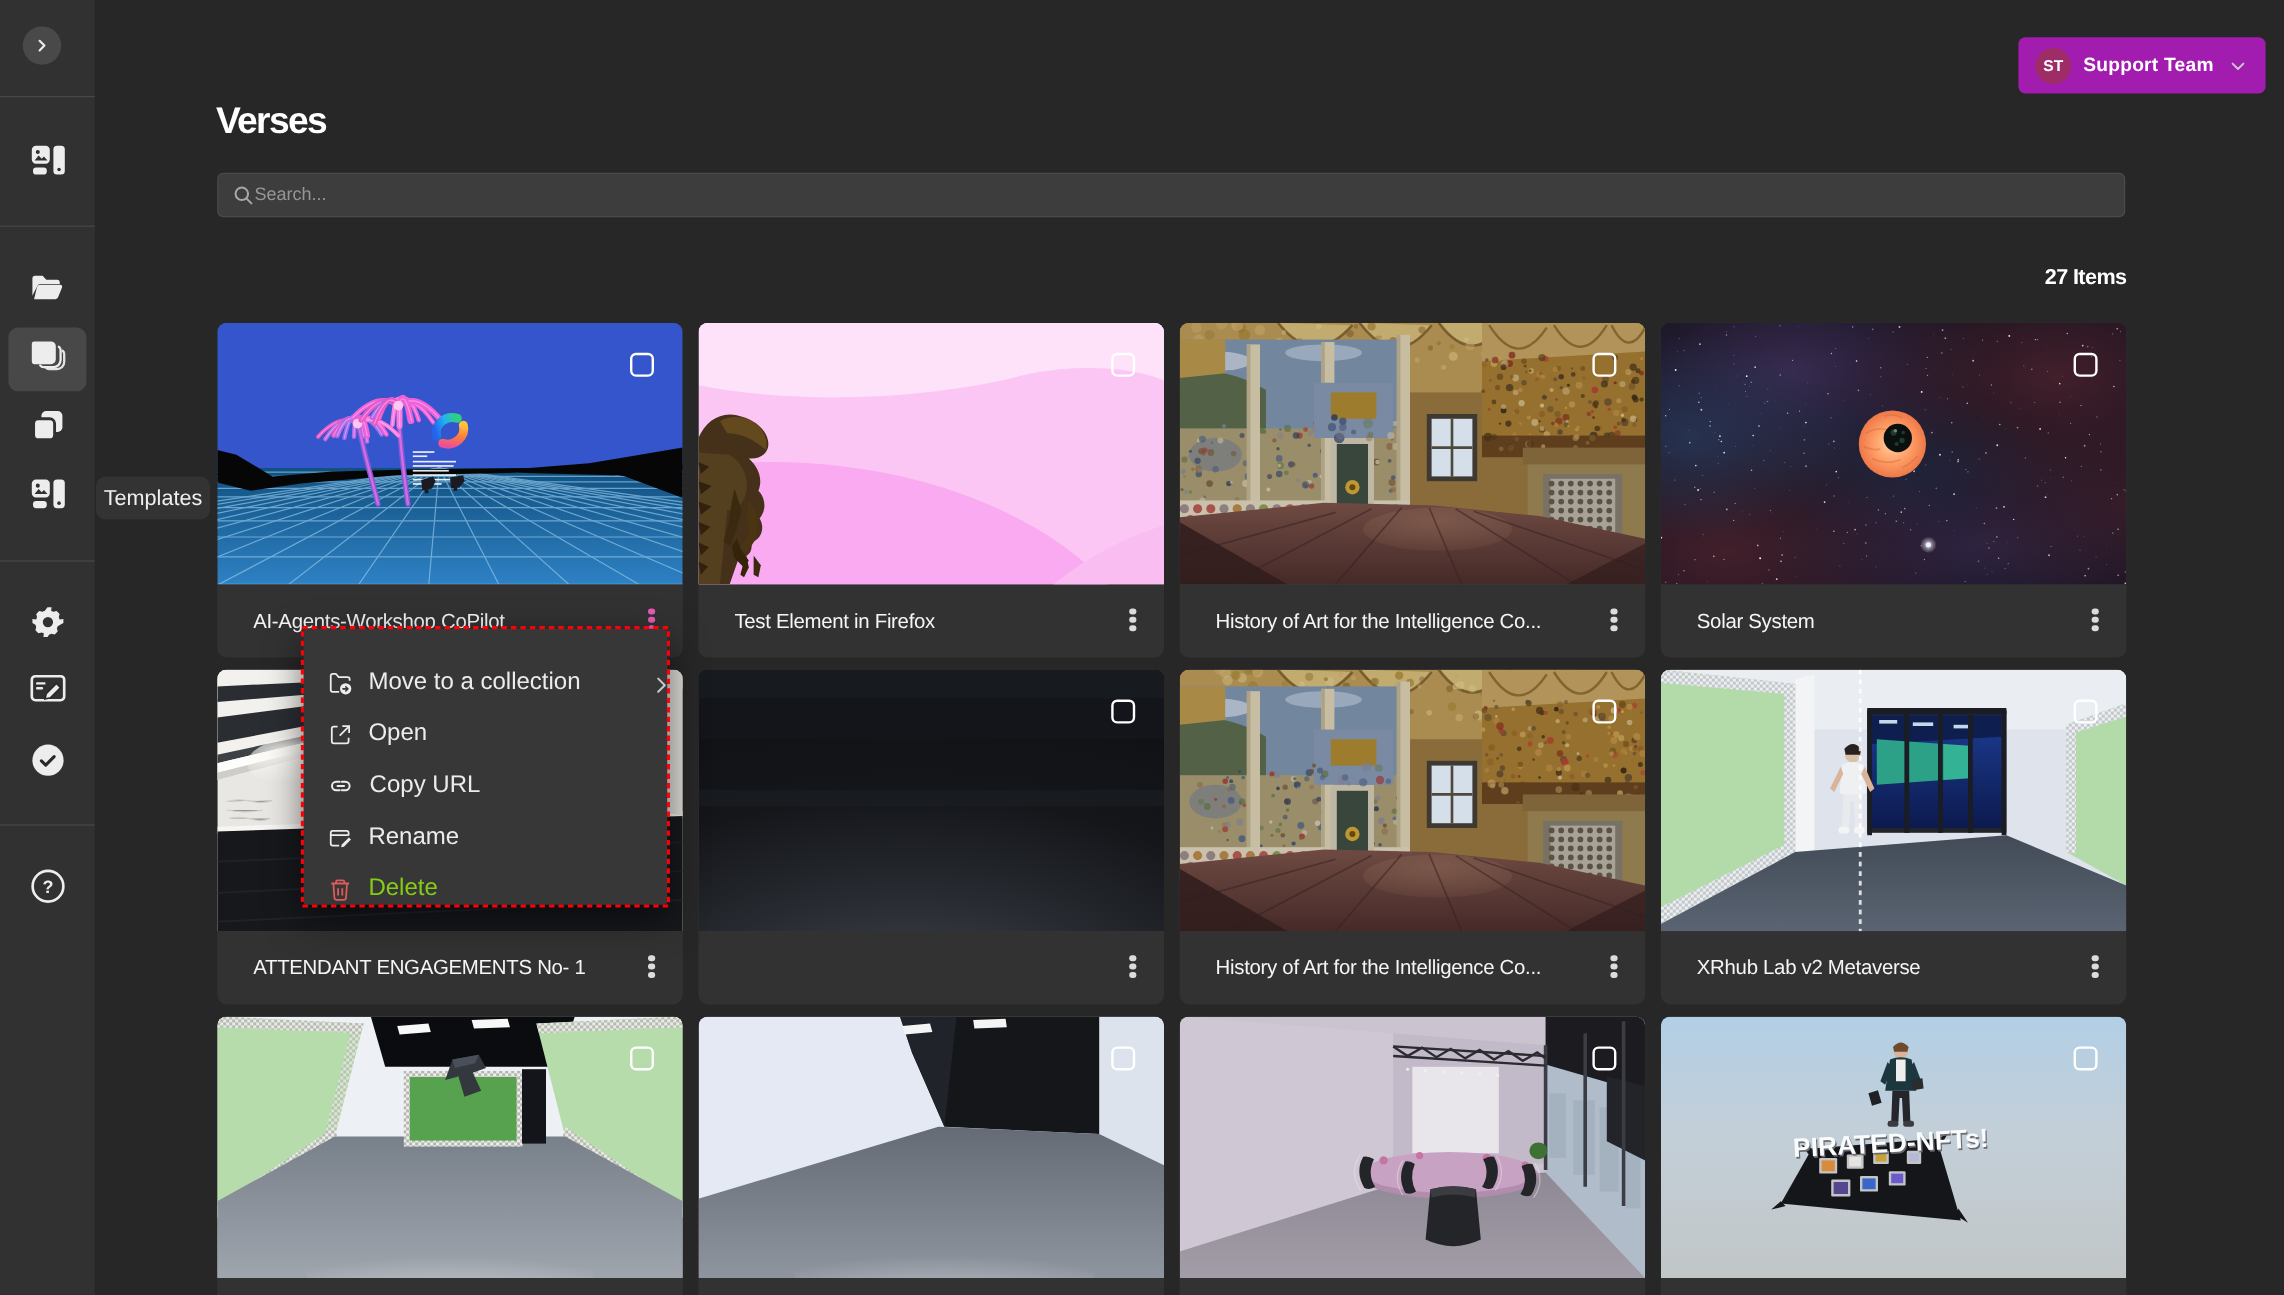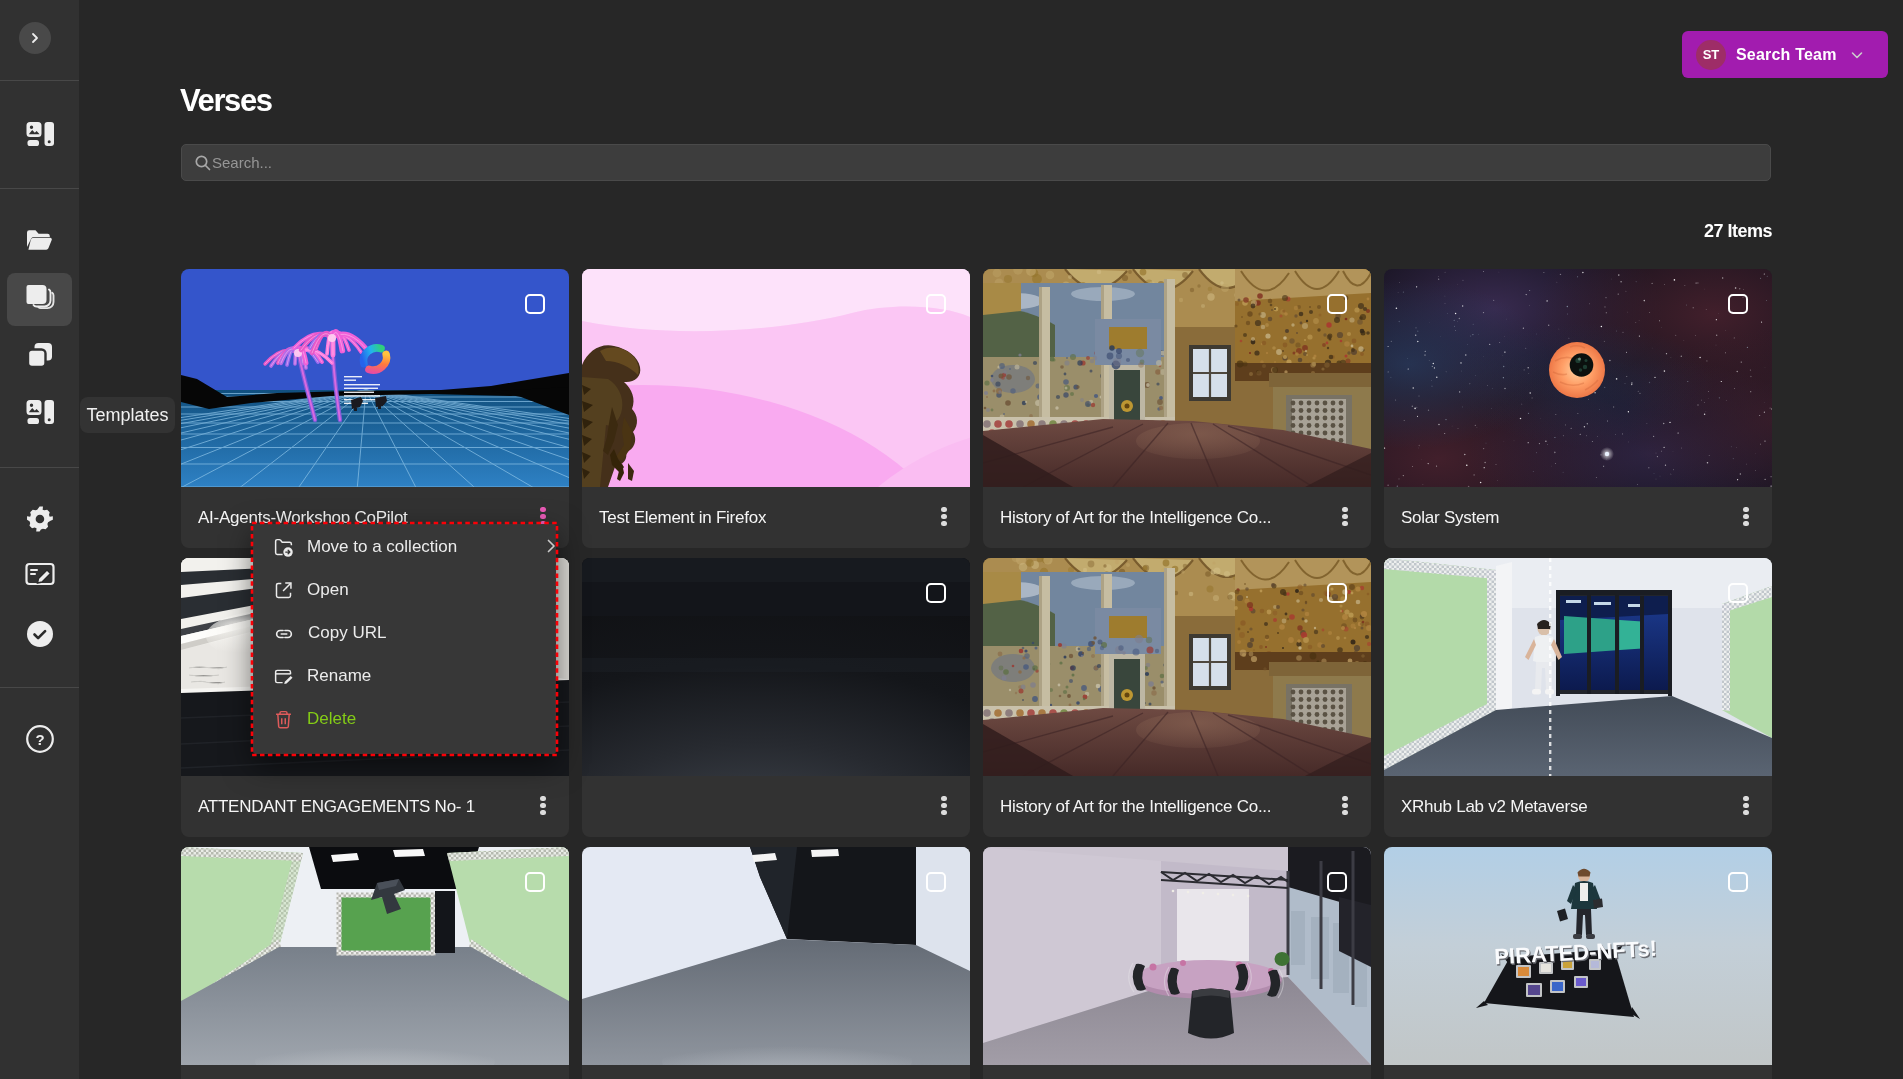--- a/index.html
+++ b/index.html
@@ -13,26 +13,26 @@
 #acct{position:absolute;left:1682px;top:31px;width:206px;height:47px;background:#a21caf;border-radius:6px;display:flex;align-items:center}
 #av{width:30px;height:30px;border-radius:50%;background:#9e2d67;color:#fff;font-size:13px;font-weight:bold;display:flex;align-items:center;justify-content:center;margin-left:14px}
 #acct .nm{color:#fff;font-size:16px;font-weight:bold;margin-left:10px;letter-spacing:.2px}
 h1{position:absolute;left:180px;top:83px;color:#fff;font-size:31px;font-weight:bold;letter-spacing:-1.4px}
 #search{position:absolute;left:181px;top:144px;width:1590px;height:37px;background:#3d3d3d;border:1px solid #4a4a4a;border-radius:5px;display:flex;align-items:center}
 #search .ph{color:#969696;font-size:15px;}
 #count{position:absolute;left:1481px;top:221px;width:291px;text-align:right;color:#fff;font-size:18px;letter-spacing:-0.5px;font-weight:bold}
 .card{position:absolute;width:388px;height:279px;background:#323232;border-radius:8px;overflow:hidden}
 .thumb{position:absolute;left:0;top:0;width:388px;height:218px;overflow:hidden}
 .bar{position:absolute;left:0;top:218px;width:388px;height:61px;display:flex;align-items:center}
-.bar .t{color:#f5f5f5;font-size:17px;letter-spacing:-0.25px;margin-left:17px;white-space:nowrap;max-width:330px;overflow:hidden}
+.bar .t{color:#f5f5f5;font-size:17px;letter-spacing:-0.25px;margin-left:30px;white-space:nowrap;max-width:330px;overflow:hidden}
 .cb{position:absolute;top:25px;right:24px;width:20px;height:20px;border:2px solid #fff;border-radius:5px;background:transparent}
 .keb{position:absolute;top:238px;right:23.5px;width:5.2px;height:22px}
 .keb div{width:5.2px;height:5.2px;border-radius:50%;background:#dedede;margin-bottom:1.6px}
 #menu{position:absolute;left:253px;top:524px;width:303px;height:230px;background:#373737;border-radius:3px;box-shadow:0 10px 30px rgba(0,0,0,.55);padding-top:13px}
-.mi{height:43px;display:flex;align-items:flex-start;color:#ececec;font-size:17px}
+.mi{height:43px;display:flex;align-items:flex-end;color:#ececec;font-size:20px}
 .mi svg{margin-left:20px;margin-right:13px}
 #menu .red{color:#84cc16}
 #mborder{position:absolute;left:250px;top:521px;width:309px;height:236px;pointer-events:none}
 </style>
 </head>
 <body>
 
 <div id="sidebar">
   <div id="collapse">
       <svg width="14" height="14" viewBox="0 0 14 14">
@@ -89,21 +89,21 @@
   <div class="sdiv" style="top:687px"></div>
   <div class="icn" style="top:741px"><svg width="30" height="30" viewBox="0 0 30 30">
         <circle cx="15" cy="15" r="12.8" stroke="#ededed" stroke-width="2.2" fill="none"></circle>
         <text x="15" y="20.5" font-family="Liberation Sans" font-size="15" font-weight="bold" fill="#ededed" text-anchor="middle">?</text>
       </svg></div>
 </div>
 <div id="tooltip">Templates</div>
 
 <div id="acct">
     <div id="av">ST</div>
-    <span class="nm">Search Team</span>
+    <span class="nm">Support Team</span>
     <svg width="16" height="16" viewBox="0 0 16 16" style="margin-left:12px">
       <path d="M3.5 6l4.5 4.5L12.5 6" stroke="#cccccc" stroke-width="1.6" fill="none" stroke-linecap="round" stroke-linejoin="round"></path>
     </svg>
   </div>
 
 <h1>Verses</h1>
 <div id="search">
     <svg width="18" height="18" viewBox="0 0 18 18" style="margin-left:12px">
       <circle cx="7.5" cy="7.5" r="5.2" stroke="#a8a8a8" stroke-width="1.7" fill="none"></circle>
       <path d="M11.5 11.5l4 4" stroke="#a8a8a8" stroke-width="1.7" stroke-linecap="round"></path>

